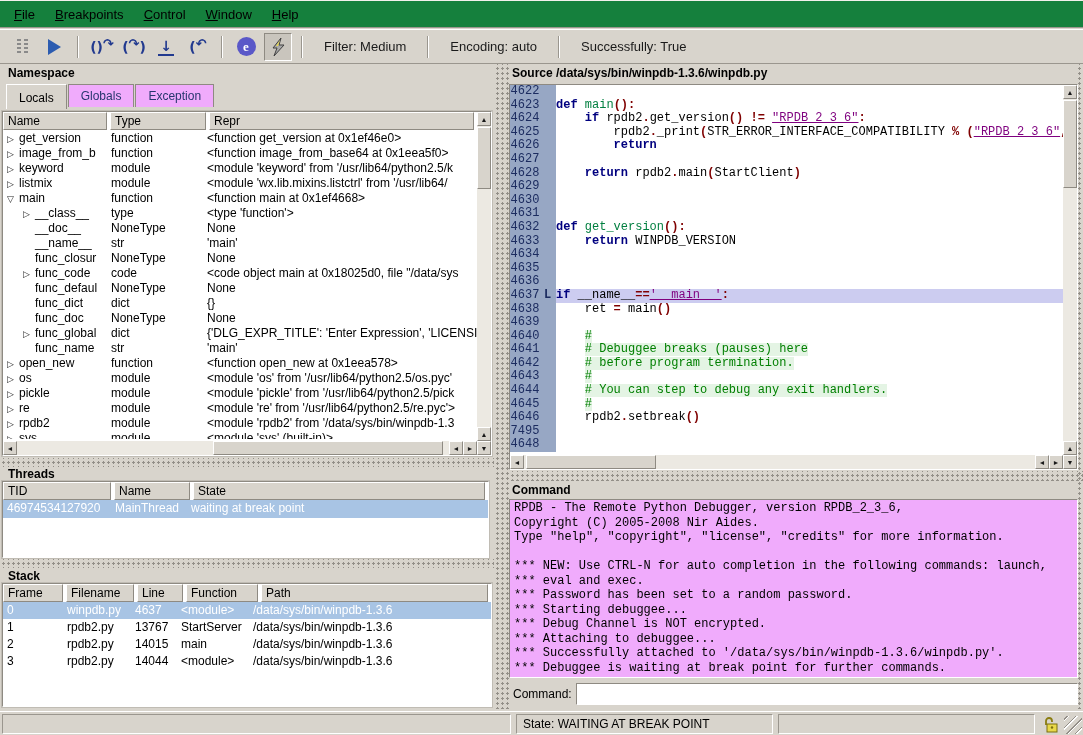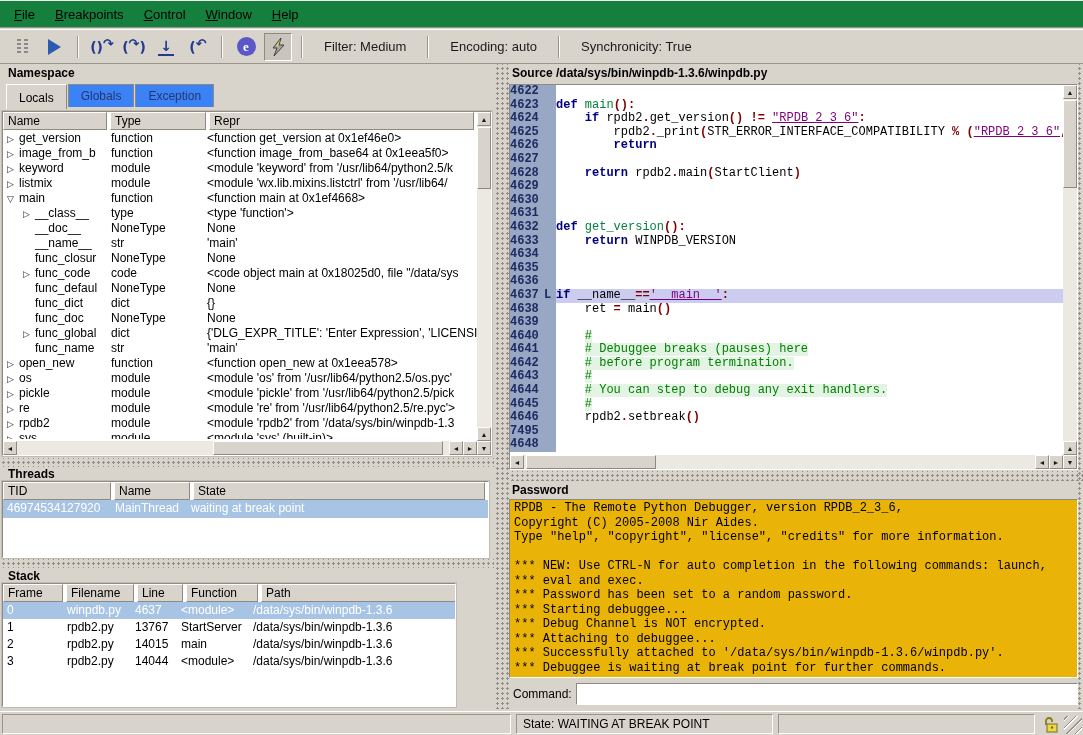--- a/index.html
+++ b/index.html
@@ -33,21 +33,21 @@
   .dots { background-image:radial-gradient(circle, #938f88 1px, rgba(0,0,0,0) 1.4px); background-size:5px 5px; background-position:1px 2px; }
   #left-pane  { position:absolute; left:0;   top:63px; width:494px; height:645px; }
   #v-splitter { position:absolute; left:494px; top:63px; width:15px; height:645px; }
   #right-pane { position:absolute; left:509px; top:63px; width:574px; height:645px; }
   #right-edge { position:absolute; left:1076px; top:63px; width:7px; height:645px; }
 
   .panel-title { font-weight:bold; font-size:12px; padding:2px 0 2px 8px; }
 
   
   #ns-tabs { display:flex; align-items:center; height:26px; padding-left:6px; }
-  .tab { padding:4px 12px 4px 12px; border:1px solid #8e8a82; border-bottom:none; background:#3b82f6; color:#26366e; margin-right:1px; font-size:12px; }
+  .tab { padding:4px 12px 4px 12px; border:1px solid #8e8a82; border-bottom:none; background:#f0abfc; color:#26366e; margin-right:1px; font-size:12px; }
   .tab.active { background:#d8d4cc; color:#000; padding-top:6px; border-color:#fff #8e8a82 transparent #fff; position:relative; top:1px; }
 
   
   .tbl-frame { position:absolute; background:#fff; border:1px solid; border-color:#8e8a82 #fff #fff #8e8a82; outline:1px solid #c0bcb4; overflow:hidden; }
   .tbl-header { display:flex; height:18px; background:#fff; }
   .hbtn { flex:none; background:#d8d4cc; border:1px solid; border-color:#fff #8e8a82 #8e8a82 #fff; padding:1px 4px; margin-right:3px;
           font-size:12px; white-space:nowrap; overflow:hidden; }
   .tbl-body { position:relative; overflow:hidden; background:#fff; }
   .trow { display:flex; white-space:nowrap; }
   .trow.sel { background:#a8c4e4; color:#fff; }
@@ -58,32 +58,32 @@
   .sb { background:#ece9e2; position:absolute; }
   .sb-btn { position:absolute; width:14px; height:14px; background:#d8d4cc; border:1px solid; border-color:#fff #8e8a82 #8e8a82 #fff;
             font-size:7px; color:#1a1a1a; display:flex; align-items:center; justify-content:center; }
   .sb-thumb { position:absolute; background:#d8d4cc; border:1px solid; border-color:#fff #8e8a82 #8e8a82 #fff; }
 
   
   #src-frame { position:absolute; left:0; top:20px; width:569px; height:386px; background:#fff; border:1px solid; border-color:#8e8a82 #fff #fff #8e8a82; overflow:hidden; }
   #code-lines { position:absolute; left:0; top:0; width:553px; height:368px; overflow:hidden; font-family:"Liberation Mono", monospace; font-size:12px; }
   .src-line { display:flex; height:13.6px; line-height:13.6px; }
   .gut { flex:none; width:46px; background:#97a7c4; color:#1c2c60; display:flex; }
-  .gut .num { flex:1; text-align:left; padding-right:4px;font-weight:bold; }
+  .gut .num { flex:1; text-align:center; padding-right:4px; }
   .gut .mark { width:12px; font-weight:bold; }
   .code { flex:1; white-space:pre; overflow:hidden; }
   .code.hl { background:#ccccf0; }
   .tk-k { color:#00007f; font-weight:bold; }
   .tk-d { color:#007f3f; }
   .tk-s { color:#7f007f; text-decoration:underline; }
   .tk-o { color:#7f0000; font-weight:bold; }
   .tk-c { color:#007f00; background:#e4f4e4; }
 
   
-  #console-frame { position:absolute; left:0; top:18px; width:569px; height:179px; background:#eab308; border:1px solid; border-color:#8e8a82 #fff #fff #8e8a82; overflow:hidden; padding:1px 4px; }
+  #console-frame { position:absolute; left:0; top:18px; width:569px; height:179px; background:#f0abfc; border:1px solid; border-color:#8e8a82 #fff #fff #8e8a82; overflow:hidden; padding:1px 4px; }
   #console-frame .cline { font-family:"Liberation Mono", monospace; font-size:12px; height:14.5px; line-height:14.5px; white-space:pre; overflow:hidden; }
   #command-row { position:absolute; left:0; top:201px; width:569px; height:24px; display:flex; align-items:center; }
   #command-row label { padding:0 4px 0 4px; font-size:12px; }
   #command-input { flex:1; height:22px; border:1px solid; border-color:#8e8a82 #fff #fff #8e8a82; background:#fff; font-family:"Liberation Mono", monospace; font-size:12px; padding:0 3px; outline:none; }
 
   
   #status-bar { position:absolute; left:0; top:710px; width:1083px; height:25px; background:#d8d4cc; border-top:1px solid #fff; }
   .sb-section { position:absolute; top:2px; height:20px; border:1px solid; border-color:#9a968e #fff #fff #9a968e; display:flex; align-items:center; padding-left:6px; font-size:12px; }
   #grip { position:absolute; right:1px; top:4px; width:18px; height:18px;
           background:repeating-linear-gradient(135deg, transparent 0 2px, #948f88 2px 3px, #fff 3px 4px, transparent 4px 6px); }
@@ -132,21 +132,21 @@
       <svg width="20" height="20" viewBox="0 0 20 20">
         <polygon points="13,1 5,11 9,11 6,19 16,8 11,8" fill="#a8a8a8" stroke="#404040" stroke-width="1"></polygon>
         <polygon points="12,3 8,9 10,9" fill="#e8d84a"></polygon>
       </svg>
     </div>
     <div class="tb-sep"></div>
     <span class="tb-label">Filter: Medium</span>
     <div class="tb-sep"></div>
     <span class="tb-label">Encoding: auto</span>
     <div class="tb-sep"></div>
-    <span class="tb-label">Synchronicity: True</span>
+    <span class="tb-label">Successfully: True</span>
   </div>
 
   <div id="left-pane">
     <div class="panel-title">Namespace</div>
     <div id="ns-tabs">
         <div class="tab active">Locals</div>
         <div class="tab">Globals</div>
         <div class="tab">Exception</div>
       </div>
 
@@ -293,21 +293,21 @@
             <div class="tcell" style="width: 108px;">46974534127920</div>
             <div class="tcell" style="width: 76px;">MainThread</div>
             <div class="tcell" style="width: 290px; flex: 1 1 0%;">waiting at break point</div>
           </div>
         </div>
     </div>
 
     <div class="dots" style="position:absolute; left:0; top:495px; width:494px; height:9px;"></div>
 
     <div class="panel-title" style="position:absolute; left:0; top:503px;">Stack</div>
-    <div class="tbl-frame" id="stack-frame" style="left:2px; top:519px; width:454px; height:124px;">
+    <div class="tbl-frame" id="stack-frame" style="left:2px; top:519px; width:490px; height:124px;">
       <div class="tbl-header" id="stack-header" style="width:488px;">
           <div class="hbtn" style="width: 60px;">Frame</div>
           <div class="hbtn" style="width: 68px;">Filename</div>
           <div class="hbtn" style="width: 46px;">Line</div>
           <div class="hbtn" style="width: 72px;">Function</div>
           <div class="hbtn" style="width: 230px; flex: 1 1 0%;">Path</div>
         </div>
       <div class="tbl-body" id="stack-body" style="width:488px; height:104px;">
           <div class="trow sel" style="height: 17px;">
             <div class="tcell" style="width: 60px;">0</div>
@@ -551,21 +551,21 @@
         <div class="sb-btn" style="left:0; top:0;">◄</div>
         <div class="sb-thumb" style="top:0; left:16px; width:130px; height:14px;"></div>
         <div class="sb-btn" style="right:14px; top:0;">◄</div>
         <div class="sb-btn" style="right:0; top:0;">►</div>
       </div>
     </div>
 
     <div class="dots" style="position:absolute; left:0; top:407px; width:574px; height:10px;"></div>
 
     <div style="position:absolute; left:0; top:417px; width:574px; height:228px;">
-      <div class="panel-title" style="padding-left:3px;">Password</div>
+      <div class="panel-title" style="padding-left:3px;">Command</div>
       <div id="console-frame">
           <div class="cline">RPDB - The Remote Python Debugger, version RPDB_2_3_6,</div>
           <div class="cline">Copyright (C) 2005-2008 Nir Aides.</div>
           <div class="cline">Type "help", "copyright", "license", "credits" for more information.</div>
           <div class="cline"> </div>
           <div class="cline">*** NEW: Use CTRL-N for auto completion in the following commands: launch,</div>
           <div class="cline">*** eval and exec.</div>
           <div class="cline">*** Password has been set to a random password.</div>
           <div class="cline">*** Starting debuggee...</div>
           <div class="cline">*** Debug Channel is NOT encrypted.</div>

